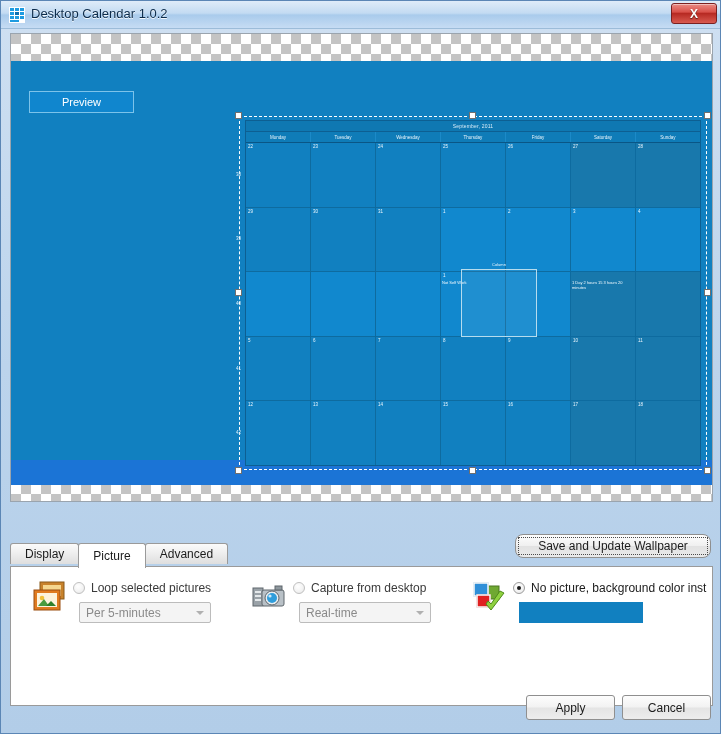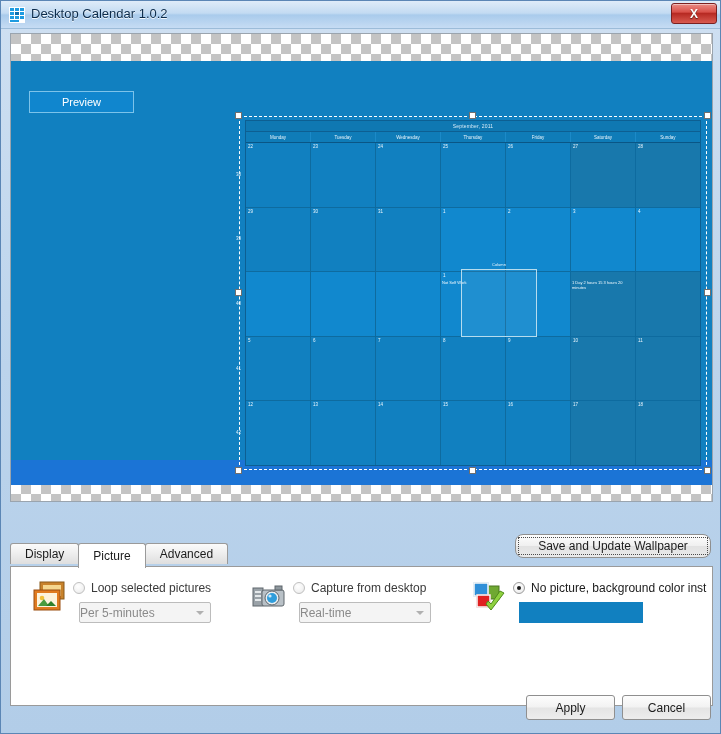--- a/index.html
+++ b/index.html
@@ -241,21 +241,21 @@
   .radio.disabled { border-color: #c0c0c0; }
   .radio-label { font-size: 12px; color: #1b1b1b; white-space: nowrap; }
   .radio-label.dim { color: #3a3a3a; }
   .combo {
     margin-top: 6px; margin-left: 6px;
     width: 132px; height: 21px;
     border: 1px solid #bcbcbc; border-radius: 2px;
     background: #f4f4f4;
     display: flex; align-items: center;
     font-size: 12px; color: #8a8a8a;
-    position: relative;
+    padding-left: 6px; position: relative;
     cursor: default;
   }
   .combo .arrow {
     position: absolute; right: 6px; top: 8px;
     width: 0; height: 0;
     border-left: 4px solid transparent;
     border-right: 4px solid transparent;
     border-top: 4px solid #b0b0b0;
   }
   .color-swatch {

